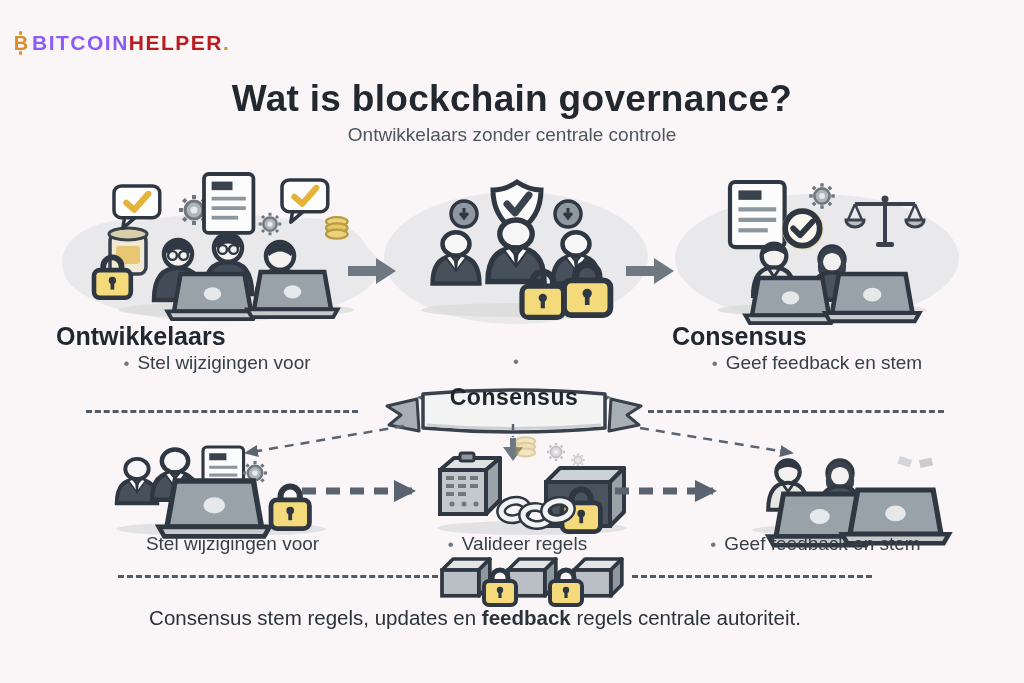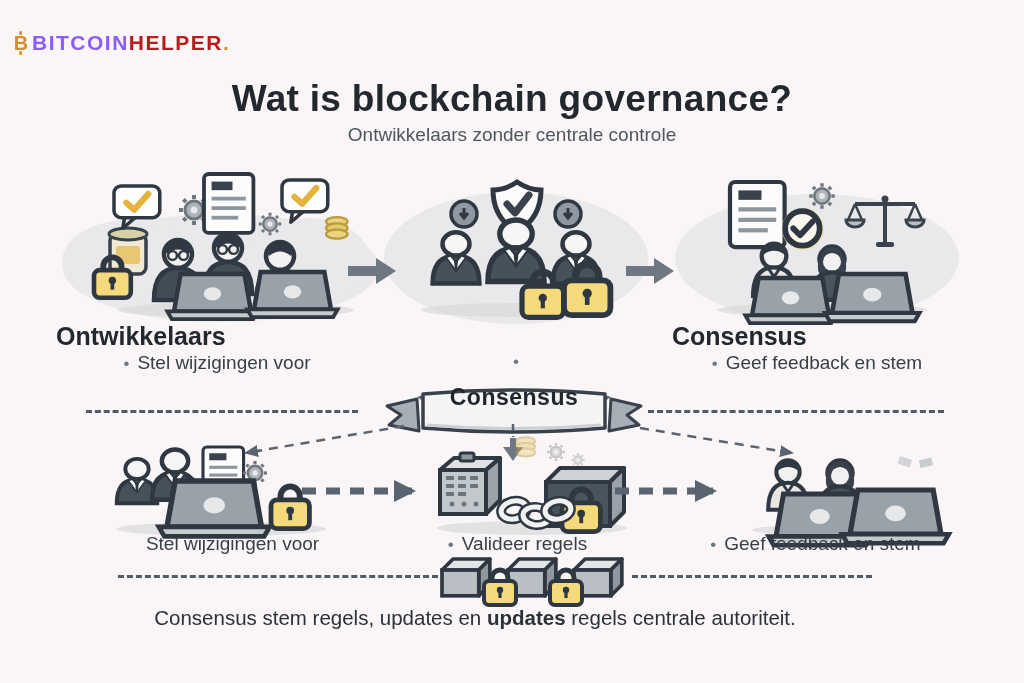--- a/index.html
+++ b/index.html
@@ -442,16 +442,16 @@
       </g>
     <g transform="translate(46,12)">
         <use href="#g-lock"></use>
       </g>
     <g transform="translate(112,12)">
         <use href="#g-lock"></use>
       </g>
   </svg>
 
   <div class="abs footer">
-    <span>Consensus stem regels, updates en </span><b>updates</b><span> regels centrale autoriteit.</span>
+    <span>Consensus stem regels, updates en </span><b>feedback</b><span> regels centrale autoriteit.</span>
   </div>
 
 </div>
 
 </body></html>

